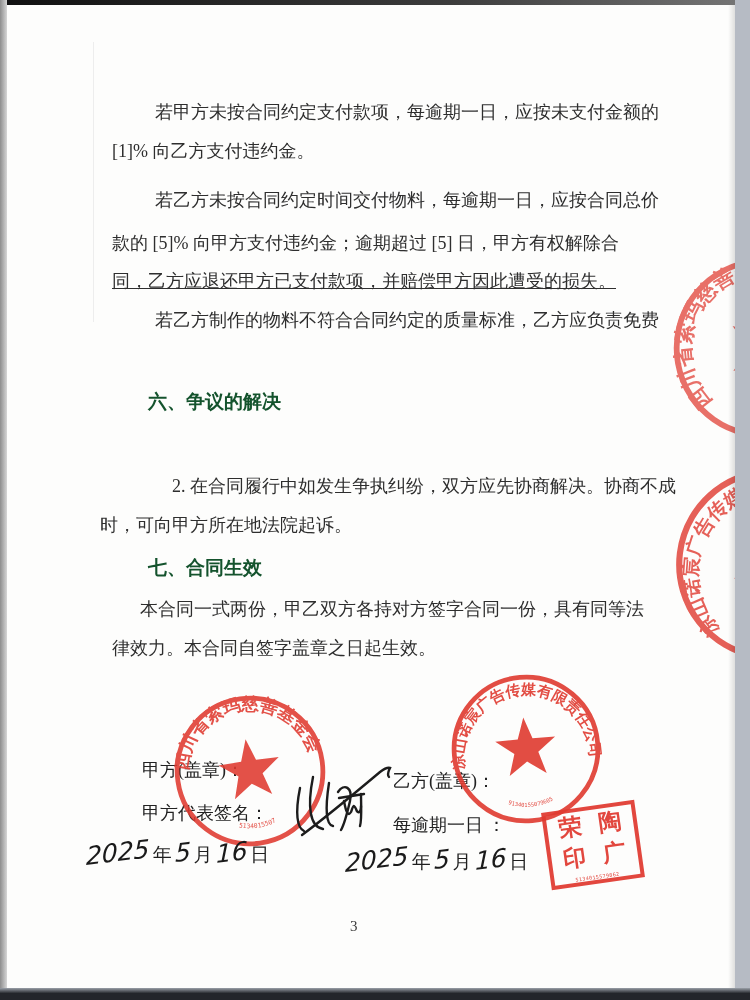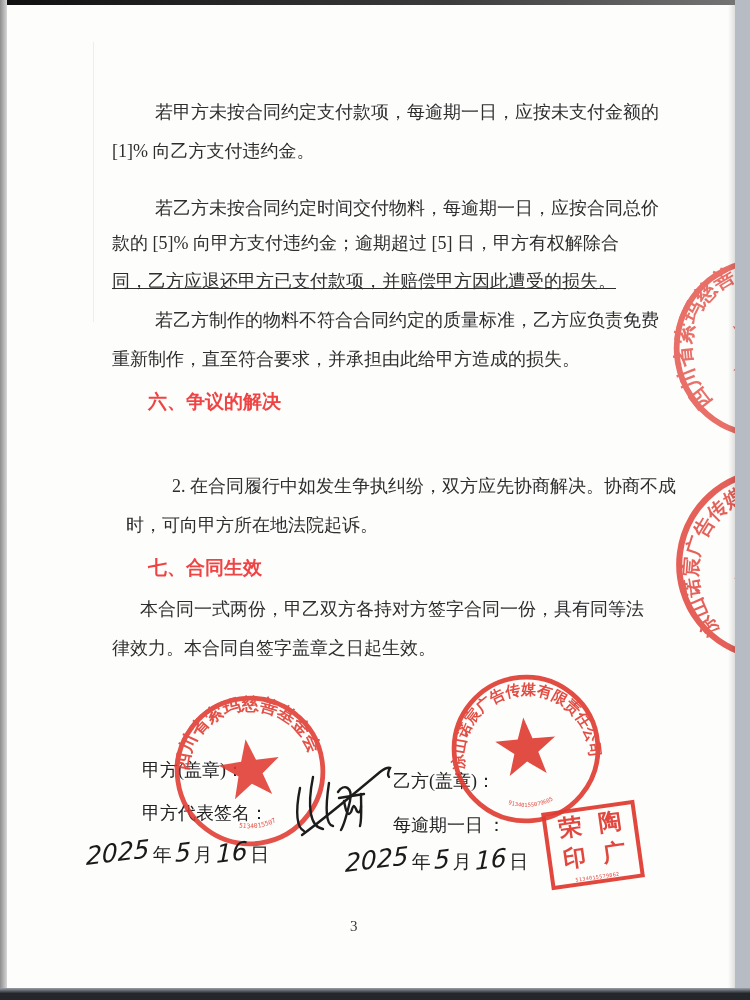--- a/index.html
+++ b/index.html
@@ -12,21 +12,21 @@
   .edge { position:absolute; z-index:5; }
   .edge-top { left:0; top:0; width:750px; height:5px; background:linear-gradient(90deg,#101010,#3c3c3c 60%,#777); }
   .edge-left { left:0; top:0; width:7px; height:1000px; background:linear-gradient(90deg,#8d8d8d,#d6d6d6); }
   .edge-right { right:0; top:0; width:15px; height:1000px; background:#b6bbc4; }
   .edge-bottom { left:0; bottom:0; width:750px; height:12px; background:linear-gradient(180deg,#9aa0a8,#23262b 45%); }
   .page-shadow-right { position:absolute; z-index:4; right:15px; top:0; width:7px; height:1000px; background:linear-gradient(90deg,rgba(0,0,0,0),rgba(0,0,0,0.12)); }
   .crease { position:absolute; left:93px; top:42px; width:1px; height:280px; background:#ededed; z-index:1; }
 
   .bline { position:absolute; z-index:1; font-size:18px; white-space:nowrap; color:var(--ink); }
   .bhead { position:absolute; z-index:1; font-size:19px; font-weight:bold; white-space:nowrap;
-           font-family:"Liberation Sans", sans-serif; color:#ef4444; }
+           font-family:"Liberation Sans", sans-serif; color:#14532d; }
   .slabel { position:absolute; z-index:1; font-size:18px; white-space:nowrap; color:#222; }
   .dateline { position:absolute; z-index:3; white-space:nowrap; color:#1f1f1f; font-size:19px; }
   .hw { font-family:"DejaVu Sans", sans-serif; font-style:italic; display:inline-block;
         transform:rotate(-7deg) skewX(-8deg); font-size:25px; color:#1a1a1a; }
   .unit { font-size:19px; margin:0 3px; }
   .pageno { position:absolute; left:350px; top:918px; font-size:15px; color:#3a3a3a; z-index:1; }
 
   .roundseal { position:absolute; z-index:2; }
   .sq-seal { position:absolute; left:546px; top:806px; width:80px; height:62px; z-index:2;
              border:4px solid var(--seal); transform:rotate(-8deg); opacity:0.93;
@@ -40,28 +40,27 @@
 </style>
 </head>
 <body>
 
 <div id="screen">
 
   <div class="crease"></div>
 
   <div class="bline" style="left:155px; top:100px;text-align:right;">若甲方未按合同约定支付款项，每逾期一日，应按未支付金额的</div>
   <div class="bline" style="left:112px; top:139px;">[1]% 向乙方支付违约金。</div>
-  <div class="bline" style="left:155px; top:196px;">若乙方未按合同约定时间交付物料，每逾期一日，应按合同总价</div>
+  <div class="bline" style="left:155px; top:188px;">若乙方未按合同约定时间交付物料，每逾期一日，应按合同总价</div>
   <div class="bline" style="left:112px; top:231px;">款的 [5]% 向甲方支付违约金；逾期超过 [5] 日，甲方有权解除合</div>
   <div class="bline" style="left:112px; top:269px;text-decoration:underline;">同，乙方应退还甲方已支付款项，并赔偿甲方因此遭受的损失。</div>
   <div class="bline" style="left:155px; top:308px;">若乙方制作的物料不符合合同约定的质量标准，乙方应负责免费</div>
-  <div class="bline" style="left:112px; top:347px;">重新制作，直至符合要求，并承担由此给甲方造成的损失。</div>
   <div class="bhead" style="left:148px; top:389px;">六、争议的解决</div>
   <div class="bline" style="left:172px; top:474px;">2. 在合同履行中如发生争执纠纷，双方应先协商解决。协商不成</div>
-  <div class="bline" style="left:126px; top:513px;">时，可向甲方所在地法院起诉。</div>
+  <div class="bline" style="left:100px; top:513px;">时，可向甲方所在地法院起诉。</div>
   <div class="bhead" style="left:148px; top:555px;">七、合同生效</div>
   <div class="bline" style="left:112px; top:636px;">律效力。本合同自签字盖章之日起生效。</div>
   <div class="bline" style="left:140px; top:597px;">本合同一式两份，甲乙双方各持对方签字合同一份，具有同等法</div>
 
   <div class="slabel" style="left:142px; top:758px;">甲方(盖章)：</div>
   <div class="slabel" style="left:142px; top:801px;">甲方代表签名：</div>
   <div class="slabel" style="left:393px; top:769px;">乙方(盖章)：</div>
   <div class="slabel" style="left:393px; top:813px;">每逾期一日 ：</div>
 
   <div class="dateline" style="left:86px; top:838px;">

